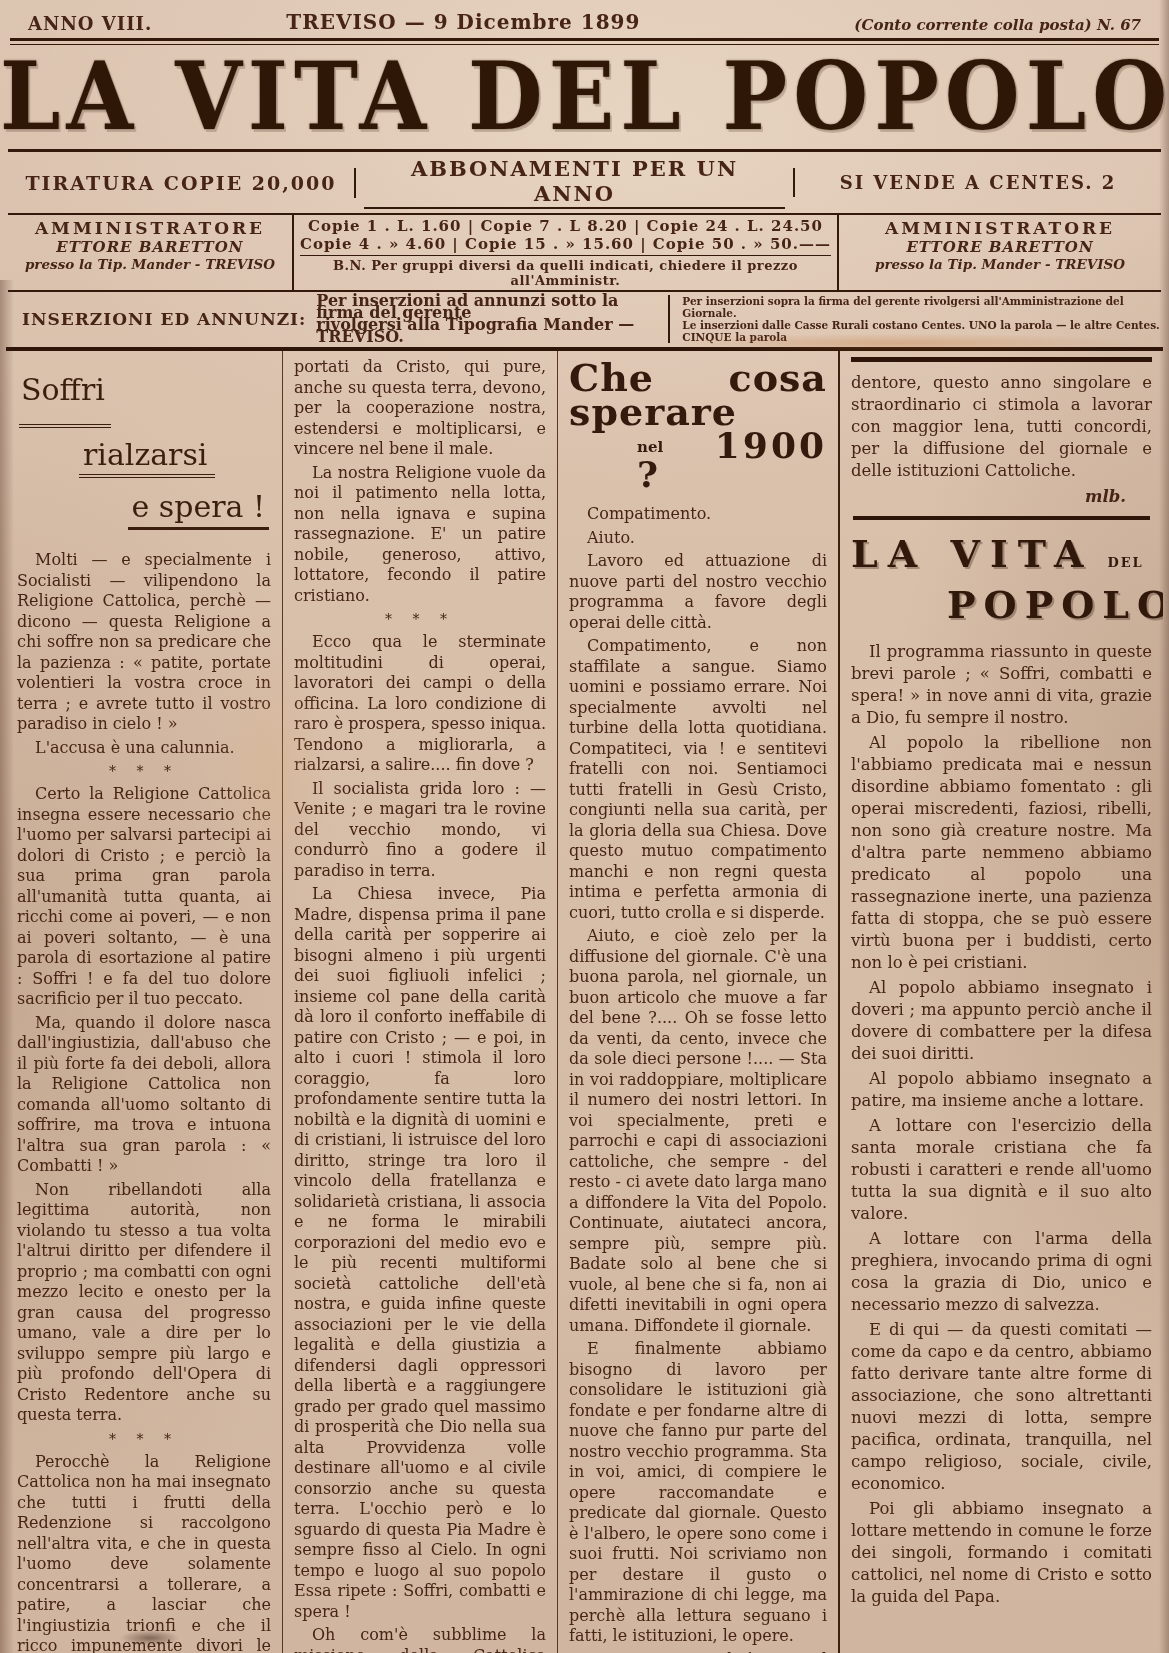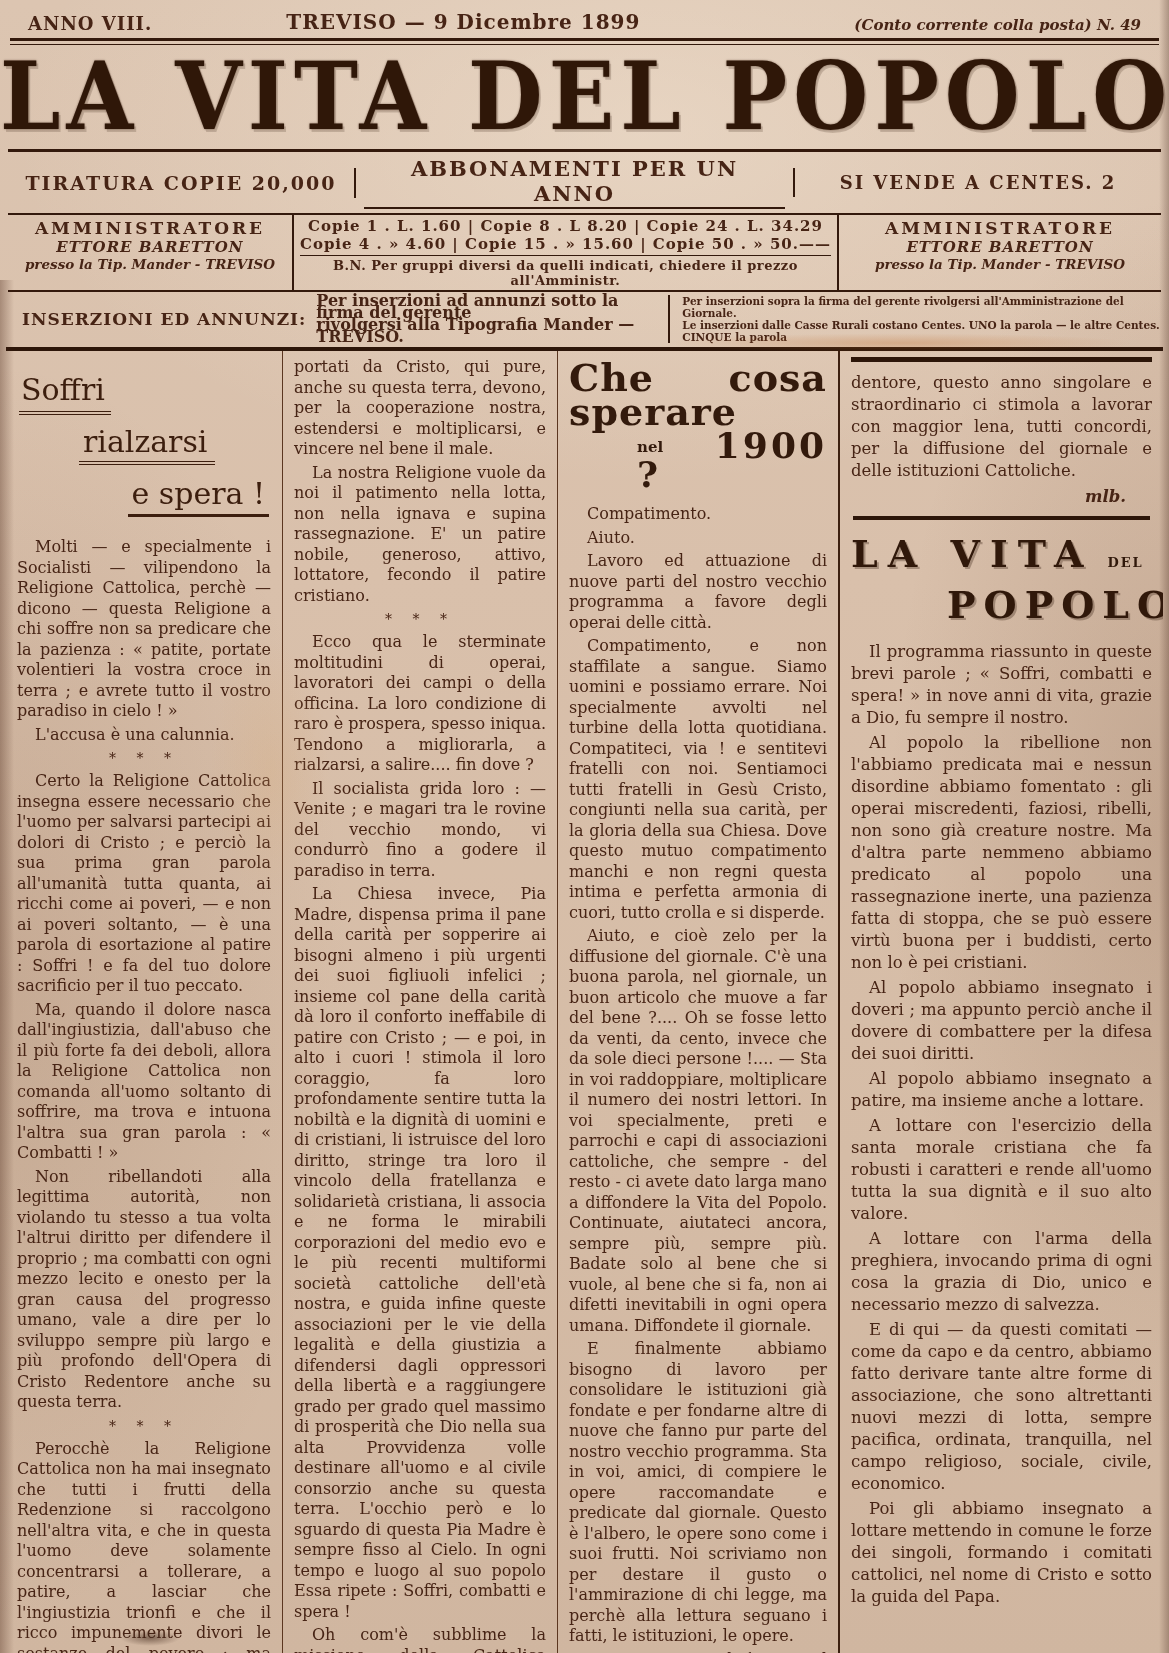--- a/index.html
+++ b/index.html
@@ -71,21 +71,21 @@
   .col-1{width:254px;border-right:1px solid #5b3620;}
   .col-2{width:252px;border-right:1px solid #5b3620;}
   .col-3{width:258px;border-right:2px solid #3c2010;}
   .col-4{flex:1;font-size:16.5px;line-height:22px;}
   .para{margin:0 0 3px 0;text-indent:18px;}
   .noind{text-indent:0;}
   .ast{text-align:center;text-indent:0;letter-spacing:8px;font-size:14px;line-height:16px;margin:5px 0;}
   .sig{text-align:right;font-style:italic;font-weight:bold;text-indent:0;padding-right:26px;margin:4px 0 8px 0;}
   
   .hl-soffri{margin:16px 0 20px 0;font-size:30px;line-height:34px;color:#3c1e0e;}
-  .hl-soffri .l1 span{display:inline-block;border-bottom:4px double #3c1e0e;padding:0 6px 4px 2px;margin-left:2px;}
+  .hl-soffri .l1 span{display:inline-block;border-bottom:4px double #3c1e0e;padding:0 6px 17px 2px;margin-left:2px;}
   .hl-soffri .l2{margin-top:10px;}
   .hl-soffri .l2 span{display:inline-block;border-bottom:4px double #3c1e0e;padding:0 8px 2px 4px;margin-left:62px;}
   .hl-soffri .l3{margin-top:12px;text-align:right;}
   .hl-soffri .l3 span{display:inline-block;border-bottom:3px solid #3c1e0e;padding:0 4px 3px 4px;margin-right:2px;}
   
   .hl-sperare{margin:4px 0 12px 0;color:#331a0c;}
   .hl-sperare .l1{font-size:38px;font-weight:bold;letter-spacing:1px;line-height:34px;}
   .hl-sperare .l2{margin:6px 0 0 68px;}
   .hl-sperare .nel{font-size:15px;font-weight:bold;vertical-align:6px;}
   .hl-sperare .year{font-size:36px;font-weight:bold;letter-spacing:3px;margin-left:14px;}
@@ -106,41 +106,41 @@
 
   <div class="stain stain-rust"></div>
   <div class="stain stain-fold"></div>
   <div class="stain stain-edge-right"></div>
   <div class="stain stain-blot"></div>
   <div class="stain stain-soft"></div>
 
   <div class="mast-top">
     <span class="anno">ANNO VIII.</span>
     <span class="dateline">TREVISO — 9 Dicembre 1899</span>
-    <span class="conto">(Conto corrente colla posta) N. 49</span>
+    <span class="conto">(Conto corrente colla posta) N. 67</span>
   </div>
   <div class="rule-double"></div>
   <div class="title">LA VITA DEL POPOLO</div>
 
   <div class="infobar">
     <div class="info-row1">
       <div class="cell c-tiratura">TIRATURA COPIE 20,000</div>
       <div class="cell c-abbon">
         <span>ABBONAMENTI PER UN ANNO</span>
       </div>
       <div class="cell c-vendita">SI VENDE A CENTES. 2</div>
     </div>
     <div class="info-row2">
       <div class="cell c-admin">
         <div class="admin-title">AMMINISTRATORE</div>
         <div class="admin-name">ETTORE BARETTON</div>
         <div class="admin-addr">presso la Tip. Mander - TREVISO</div>
       </div>
       <div class="cell c-prezzi">
-        <div class="prezzi-line">Copie 1 . L. 1.60  |  Copie 8 . L 8.20  |  Copie 24 . L. 34.29</div>
+        <div class="prezzi-line">Copie 1 . L. 1.60  |  Copie 7 . L 8.20  |  Copie 24 . L. 24.50</div>
         <div class="prezzi-line">Copie 4 . » 4.60  |  Copie 15 . » 15.60  |  Copie 50 . » 50.——</div>
         <div class="prezzi-note">B.N. Per gruppi diversi da quelli indicati, chiedere il prezzo all'Amministr.</div>
       </div>
       <div class="cell c-admin right">
         <div class="admin-title">AMMINISTRATORE</div>
         <div class="admin-name">ETTORE BARETTON</div>
         <div class="admin-addr">presso la Tip. Mander - TREVISO</div>
       </div>
     </div>
   </div>

